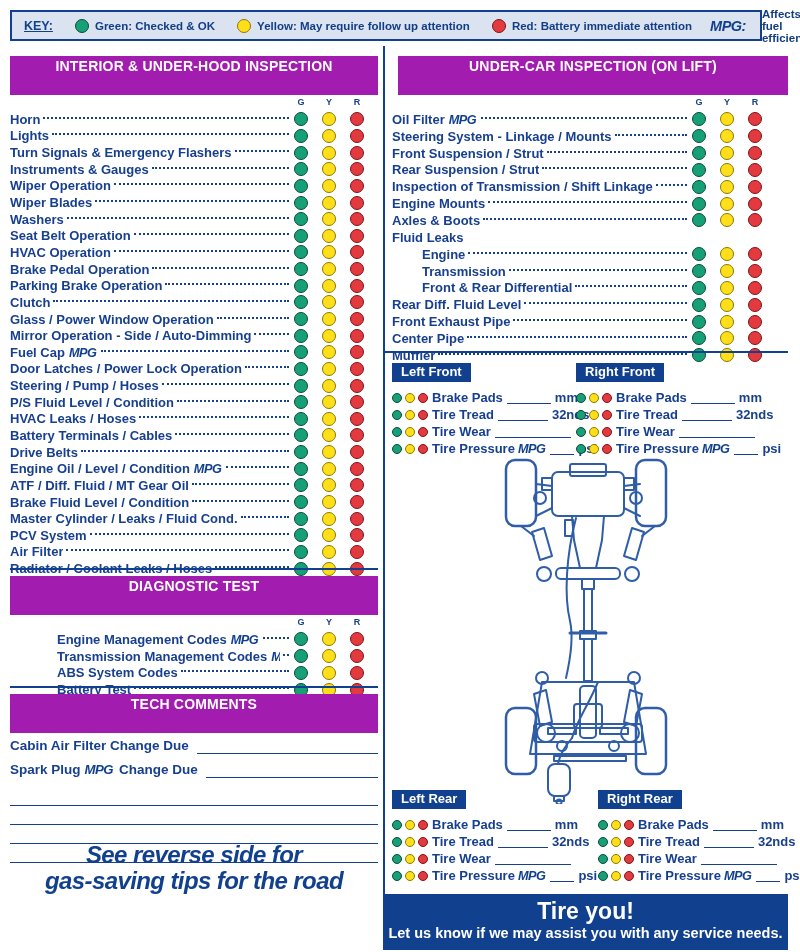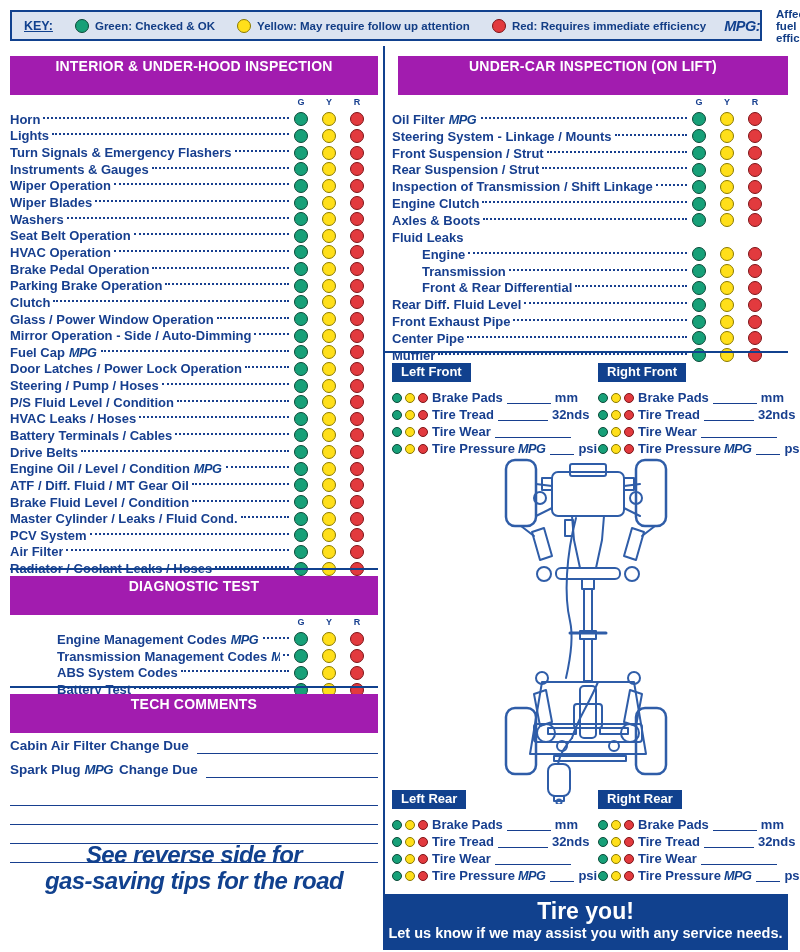--- a/index.html
+++ b/index.html
@@ -88,21 +88,21 @@
         <span class="key-item">
           <span class="key-c c g"></span>
           <span>Green: Checked &amp; OK</span>
         </span>
         <span class="key-item">
           <span class="key-c c y"></span>
           <span>Yellow: May require follow up attention</span>
         </span>
         <span class="key-item">
           <span class="key-c c r"></span>
-          <span>Red: Requires immediate efficiency</span>
+          <span>Red: Battery immediate attention</span>
         </span>
       </div>
     <span id="key-mpg" class="mpg">MPG:</span>
     <span id="key-mpg-text">Affects fuel efficiency</span>
   </div>
 
   <div id="vdivider"></div>
 
   <div class="section" id="sec-interior" style="left:10px;top:56px;width:368px;">
     <div class="bar">INTERIOR &amp; UNDER-HOOD INSPECTION</div>
@@ -496,21 +496,21 @@
         <div class="check-row">
           <span class="row-label">Inspection of Transmission / Shift Linkage</span>
           <span class="leader"></span>
           <span class="circles">
             <span class="c g"></span>
             <span class="c y"></span>
             <span class="c r"></span>
           </span>
         </div>
         <div class="check-row">
-          <span class="row-label">Engine Clutch</span>
+          <span class="row-label">Engine Mounts</span>
           <span class="leader"></span>
           <span class="circles">
             <span class="c g"></span>
             <span class="c y"></span>
             <span class="c r"></span>
           </span>
         </div>
         <div class="check-row">
           <span class="row-label">Axles &amp; Boots</span>
           <span class="leader"></span>
@@ -625,21 +625,21 @@
           <span class="mini-circles">
             <span class="c g"></span>
             <span class="c y"></span>
             <span class="c r"></span>
           </span>
           <span class="tire-label">Tire Pressure<span class="mpg">MPG</span></span>
           <span class="tline t3"></span>
           <span class="tire-unit">psi</span>
         </div>
       </div></div>
-  <div class="tire-block" style="left:598px;top:362px;"><div class="badge">Right Front</div><div class="tire-rows">
+  <div class="tire-block" style="left:576px;top:362px;"><div class="badge">Right Front</div><div class="tire-rows">
         <div class="tire-row">
           <span class="mini-circles">
             <span class="c g"></span>
             <span class="c y"></span>
             <span class="c r"></span>
           </span>
           <span class="tire-label">Brake Pads</span>
           <span class="tline t0"></span>
           <span class="tire-unit">mm</span>
         </div>

